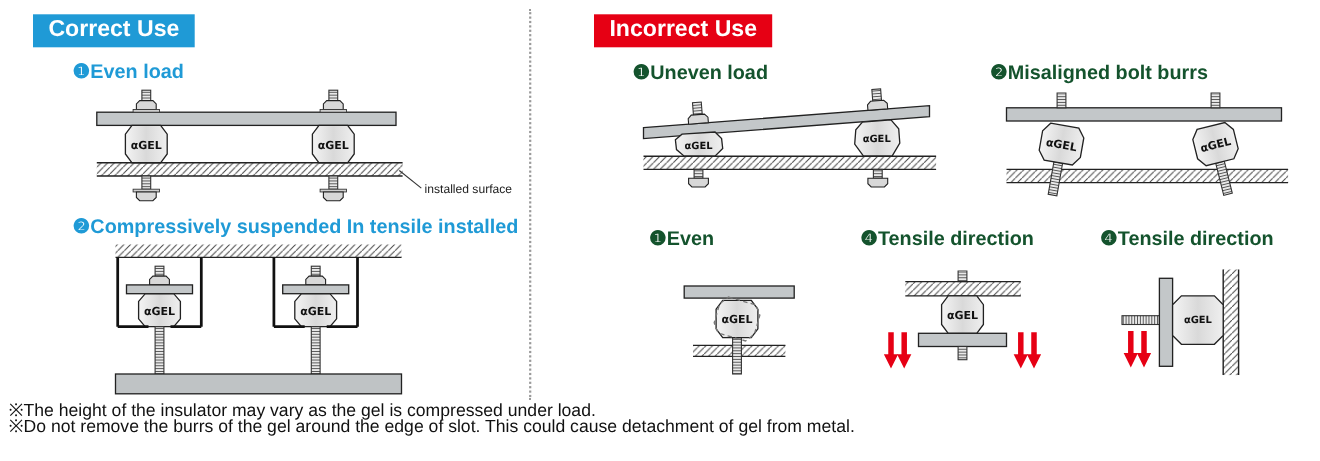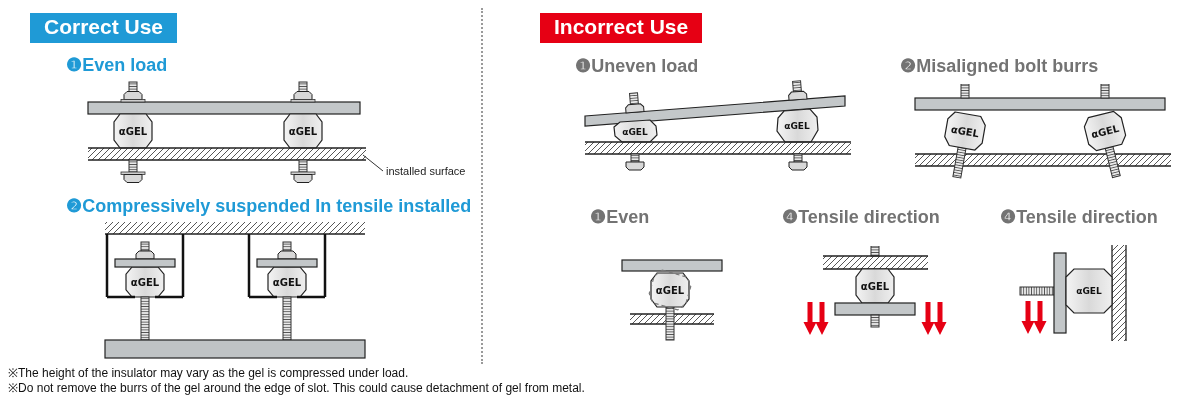--- a/index.html
+++ b/index.html
@@ -3,24 +3,24 @@
 <meta charset="utf-8">
 <style>
   *{margin:0;padding:0;box-sizing:border-box}
   body{font-family:"Liberation Sans",sans-serif;background:#fff}
   .canvas{position:relative;width:1200px;height:419px;background:#fff;overflow:hidden}
   .hdr{position:absolute;color:#fff;font-size:21px;font-weight:bold;padding:2px 14px 5px;line-height:1.1;white-space:nowrap}
   .hdr-blue{left:30px;top:13px;background:#1f9ad6}
   .hdr-red{left:540px;top:13px;background:#e60014}
   .lbl{position:absolute;font-size:18px;font-weight:bold;white-space:nowrap}
   .lbl-blue{color:#1f9ad6}
-  .lbl-red{color:#737373}
+  .lbl-red{color:#14532d}
   .divider{position:absolute;left:481px;top:8px;height:356px;width:0;border-left:2px dotted #9a9a9a}
   .diagram{position:absolute}
-  .notes{position:absolute;left:8px;top:366px;font-size:12px;color:#111;line-height:15px}
+  .notes{position:absolute;left:8px;top:366px;font-size:16px;color:#111;line-height:15px}
   svg text.gel{font-weight:bold;font-size:10px;fill:#111;text-anchor:middle;font-family:"DejaVu Sans",sans-serif}
   svg text.gel-s{font-weight:bold;font-size:9px;fill:#111;text-anchor:middle;font-family:"DejaVu Sans",sans-serif}
   svg text.small{font-size:11px;fill:#222;font-family:"Liberation Sans",sans-serif}
   .plate{fill:#c3c7c9;stroke:#222;stroke-width:1.2}
   .stud{fill:url(#threadH);stroke:#333;stroke-width:1}
   .studv{fill:url(#threadV);stroke:#333;stroke-width:1}
   .hband{fill:url(#hatch)}
   .hline{stroke:#222;stroke-width:1.3;fill:none}
   .frameln{stroke:#111;stroke-width:2.5;fill:none}
   .washer{fill:#cfcfcf;stroke:#333;stroke-width:0.8}

